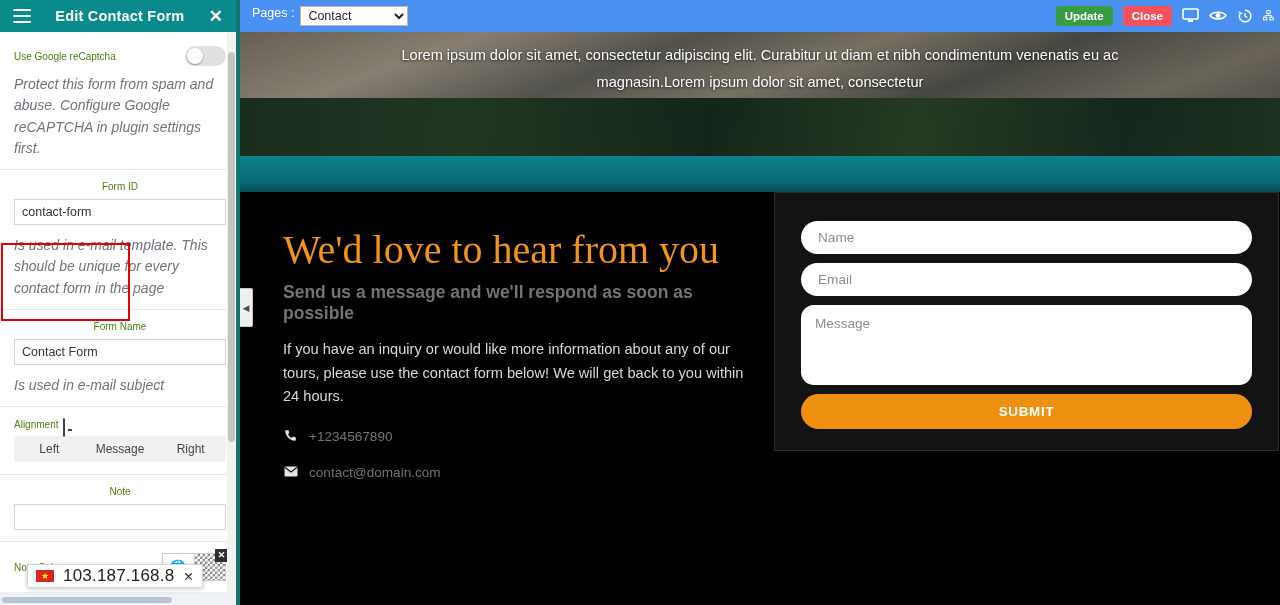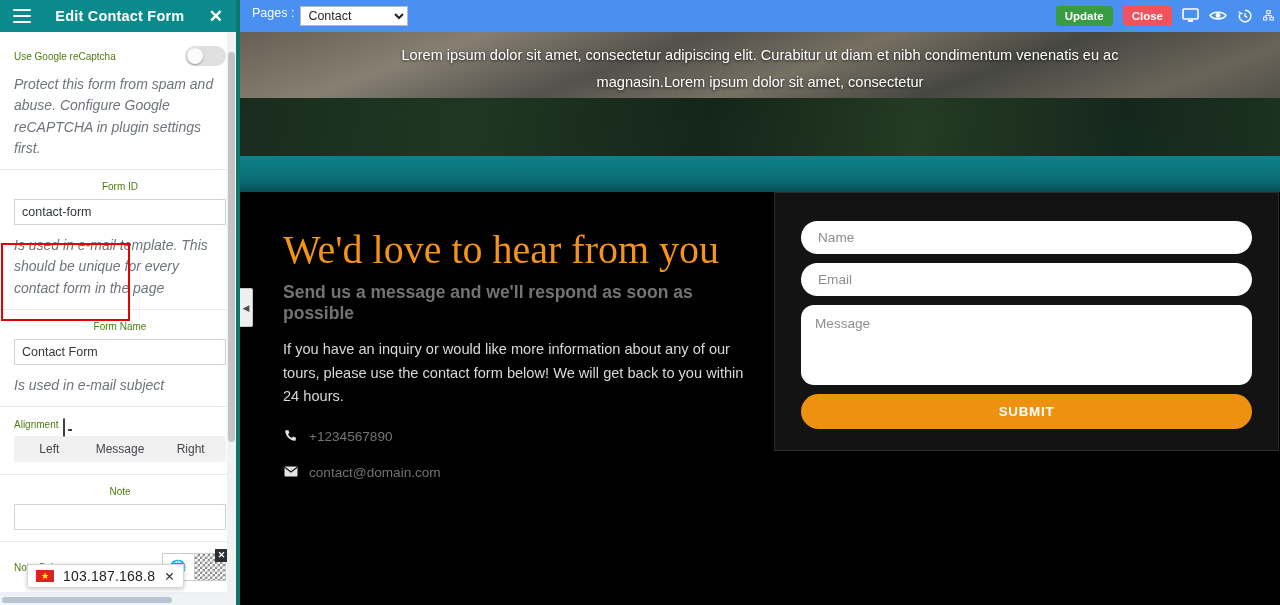--- a/index.html
+++ b/index.html
@@ -275,21 +275,21 @@
     border: 1px solid #d6d6d6; border-radius: 2px;
     box-shadow: 0 1px 4px rgba(0,0,0,.22);
     display: flex; align-items: center; gap: 9px;
     padding: 0 8px; z-index: 20;
   }
   #vn-flag {
     width: 18px; height: 12px; background: #da251d;
     display: flex; align-items: center; justify-content: center;
     color: #ffff00; font-size: 9px; line-height: 1;
   }
-  #ip-text { font-size: 14px; color: #222; letter-spacing: .2px; }
+  #ip-text { font-size: 17px; color: #222; letter-spacing: .2px; }
   #ip-close { font-size: 12.5px; color: #333; cursor: pointer; }
 </style>
 </head>
 <body>
 
 <div id="app">
 
   <div id="sidebar">
 
     <div id="panel-header">

